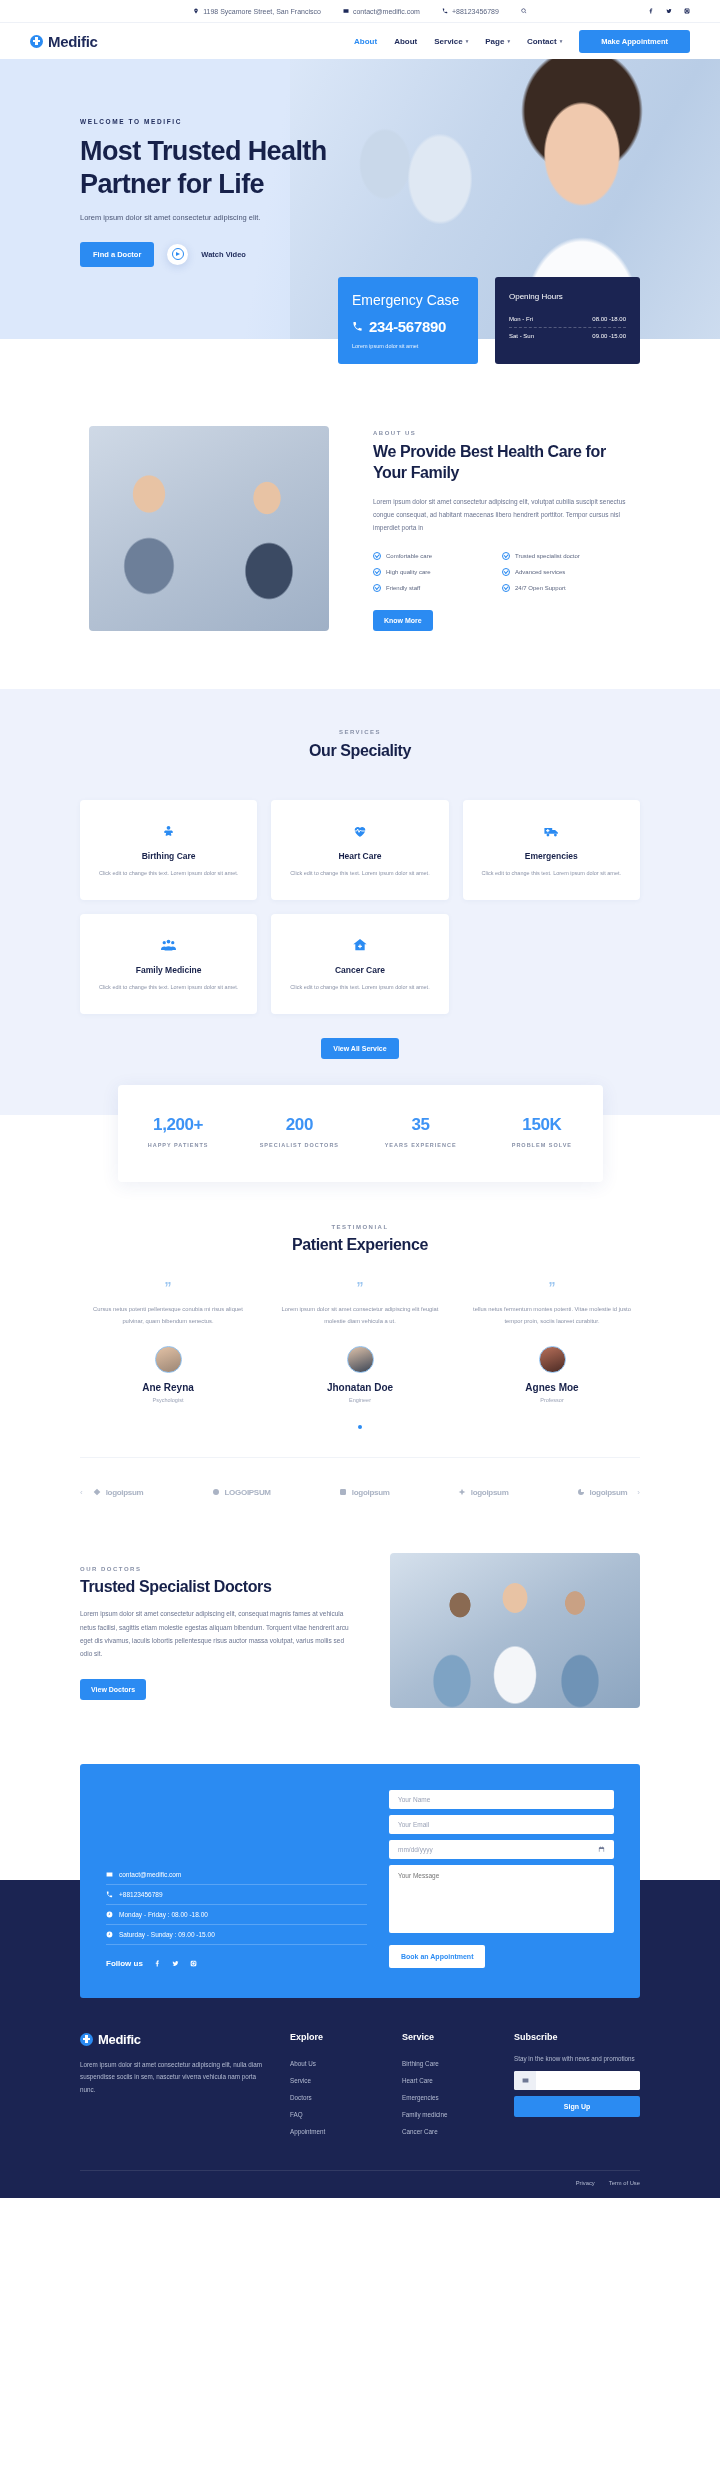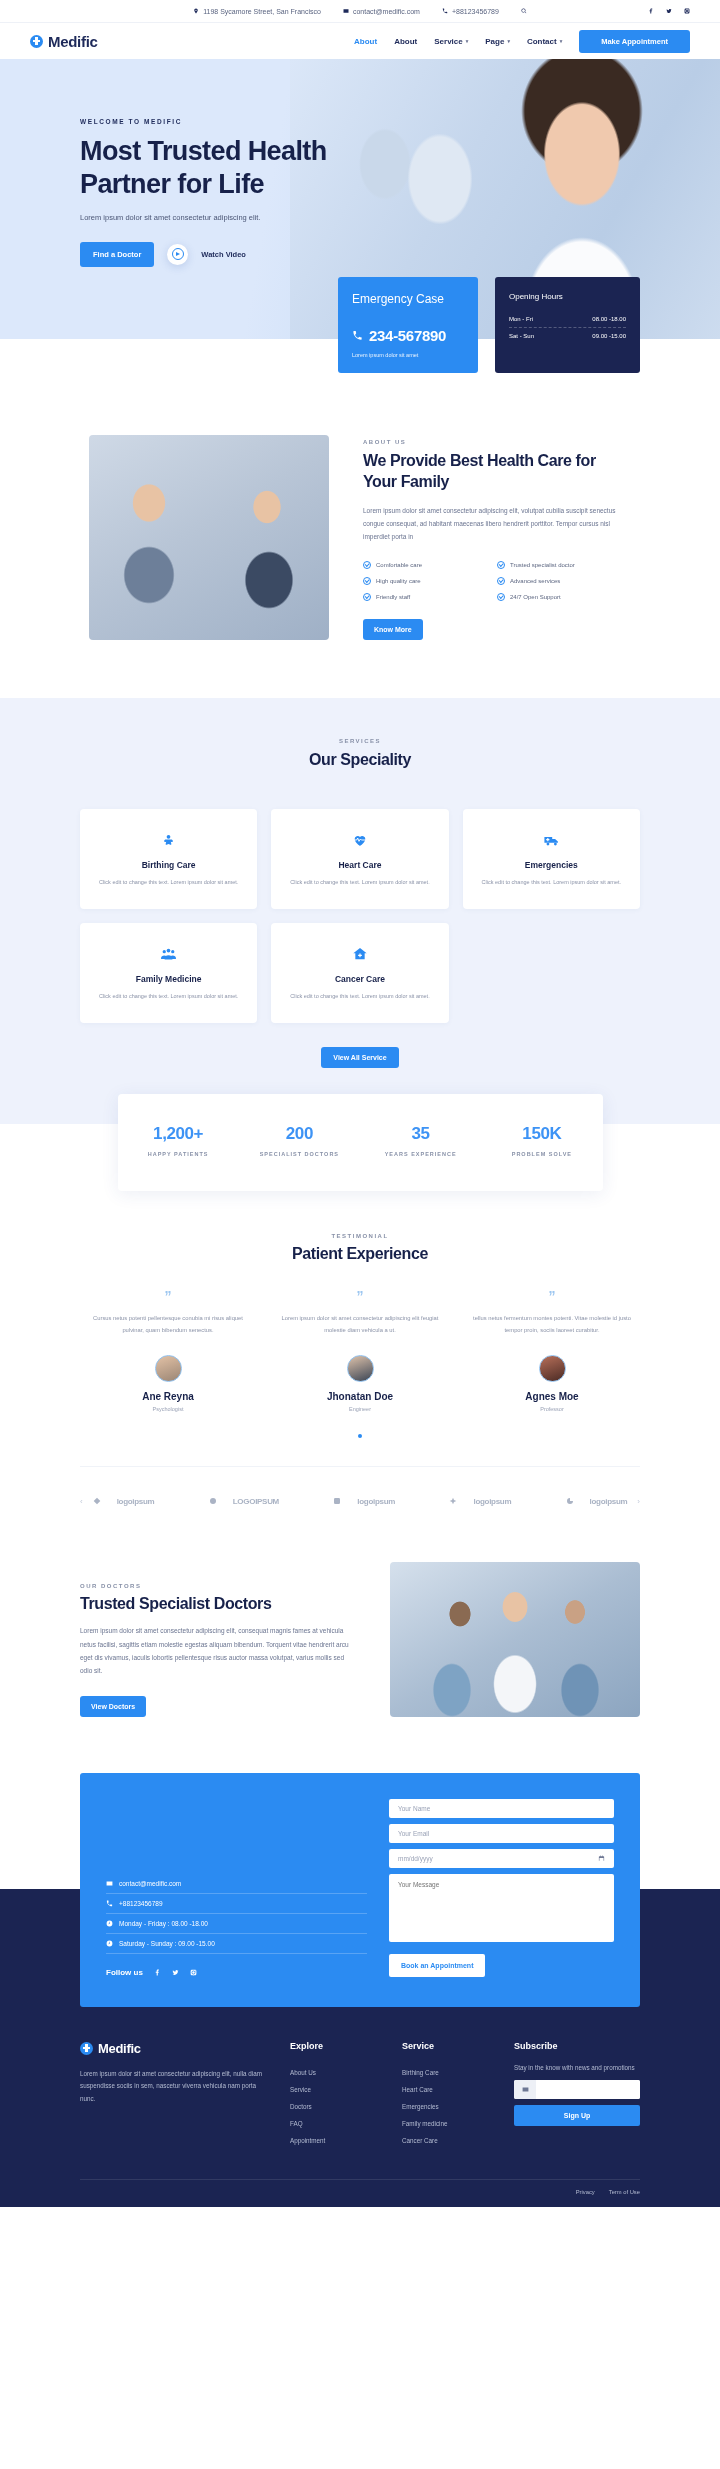--- a/index.html
+++ b/index.html
@@ -40,29 +40,29 @@
   .hero p{font-size:7.5px;color:#4b5676;margin-top:12px}
   .hero-cta{display:flex;align-items:center;gap:13px;margin-top:20px}
   .hero-cta .btn{font-size:7.5px;font-weight:bold;padding:8px 13px;border-radius:3px}
   .playwrap{width:21px;height:21px;border-radius:50%;background:#fff;display:flex;align-items:center;justify-content:center;box-shadow:0 2px 8px rgba(40,80,160,.18);cursor:pointer}
   .playdot{width:12px;height:12px;border-radius:50%;border:1.2px solid #2b8bf2;display:flex;align-items:center;justify-content:center}
   .playdot:after{content:"";border-left:4px solid #2b8bf2;border-top:2.6px solid transparent;border-bottom:2.6px solid transparent;margin-left:1.2px}
   .watch{font-size:7.5px;font-weight:bold;color:#1e2a5a}
   
   .infocards{width:560px;margin:-62px auto 0;display:flex;gap:17px;justify-content:flex-end;position:relative;z-index:5;padding-bottom:52px}
   .card-em{width:140px;background:#2b8bf2;color:#fff;padding:15px 14px;border-radius:3px}
-  .card-em .t{font-size:12px;margin-bottom:21px}
+  .card-em .t{font-size:14px;margin-bottom:10px}
   .card-em .ph{font-size:15px;font-weight:bold;display:flex;align-items:center;gap:6px;letter-spacing:-.3px}
   .card-em .sub{font-size:5.5px;margin-top:8px;opacity:.9}
   .card-oh{width:145px;background:#1b2452;color:#fff;padding:15px 14px;border-radius:3px}
   .card-oh .t{font-size:8px;margin-bottom:10px}
   .ohrow{display:flex;justify-content:space-between;font-size:6px;padding:5px 0;border-bottom:1px dashed rgba(255,255,255,.25)}
   .ohrow:last-child{border-bottom:none}
   
-  .about{display:flex;gap:34px;align-items:flex-end;padding:10px 9px 58px}
+  .about{display:flex;gap:44px;align-items:flex-end;padding:10px 9px 58px}
   .about-img{width:240px;height:205px;border-radius:4px;flex:none;
     background:
       radial-gradient(ellipse 26px 30px at 60px 68px,#e8c3a4 0%,#e8c3a4 60%,transparent 64%),
       radial-gradient(ellipse 22px 26px at 178px 72px,#e8c3a4 0%,#e8c3a4 60%,transparent 64%),
       radial-gradient(ellipse 40px 45px at 60px 140px,#6d7f99 0%,#6d7f99 60%,transparent 64%),
       radial-gradient(ellipse 38px 45px at 180px 145px,#3b4a63 0%,#3b4a63 60%,transparent 64%),
       linear-gradient(150deg,#cfd9e6 0%,#b8c5d6 45%,#9fb0c6 100%)}
   .about-txt{flex:1;padding-top:4px}
   .sec-eyebrow{font-size:6px;font-weight:bold;letter-spacing:1.5px;color:#8891a8;margin-bottom:6px}
   .about-txt h2{font-size:16px;line-height:1.3;font-weight:bold;letter-spacing:-.4px;color:#17214a}
@@ -99,23 +99,23 @@
   .avatar{width:27px;height:27px;border-radius:50%;margin:18px auto 9px;border:1.5px solid #8fc0ee;background:linear-gradient(160deg,#e3c2a6,#9a8574)}
   .tcard .nm{font-size:10px;font-weight:bold;color:#17214a}
   .tcard .ro{font-size:5.5px;color:#9aa2b6;margin-top:4px}
   .dots{display:flex;gap:5px;justify-content:center;margin-top:22px}
   .dot{width:4px;height:4px;border-radius:50%;background:#cfd8e8}
   .dot.on{background:#2b8bf2}
   
   .logos{padding:30px 0 40px;display:flex;align-items:center;gap:10px;border-top:1px solid #f0f3f8}
   .logos .arw{font-size:8px;color:#c2cada;cursor:pointer}
   .logorow{flex:1;display:flex;justify-content:space-between;align-items:center}
-  .lgo{font-size:8px;font-weight:bold;color:#aab3c4;display:flex;align-items:center;gap:16px;letter-spacing:-.3px}
-  
-  .docs{display:flex;gap:40px;align-items:flex-end;padding:16px 0 56px}
+  .lgo{font-size:8px;font-weight:bold;color:#aab3c4;display:flex;align-items:center;gap:5px;letter-spacing:-.3px}
+  
+  .docs{display:flex;gap:40px;align-items:center;padding:16px 0 56px}
   .docs-txt{flex:1;padding-top:6px}
   .docs-txt h2{font-size:16px;font-weight:bold;letter-spacing:-.4px;color:#17214a;margin-bottom:11px}
   .docs-txt p{font-size:6.5px;line-height:2.05;color:#6a7490}
   .viewdoc{font-size:7px;font-weight:bold;padding:7px 11px;border-radius:3px;margin-top:18px}
   .docs-img{width:250px;height:155px;border-radius:4px;flex:none;
     background:
       radial-gradient(ellipse 17px 20px at 70px 52px,#8a6a52 0%,#8a6a52 60%,transparent 64%),
       radial-gradient(ellipse 20px 24px at 125px 45px,#e8c3a4 0%,#e8c3a4 60%,transparent 64%),
       radial-gradient(ellipse 16px 19px at 185px 50px,#c9a184 0%,#c9a184 60%,transparent 64%),
       radial-gradient(ellipse 34px 46px at 125px 122px,#f4f6f9 0%,#f4f6f9 60%,transparent 64%),

